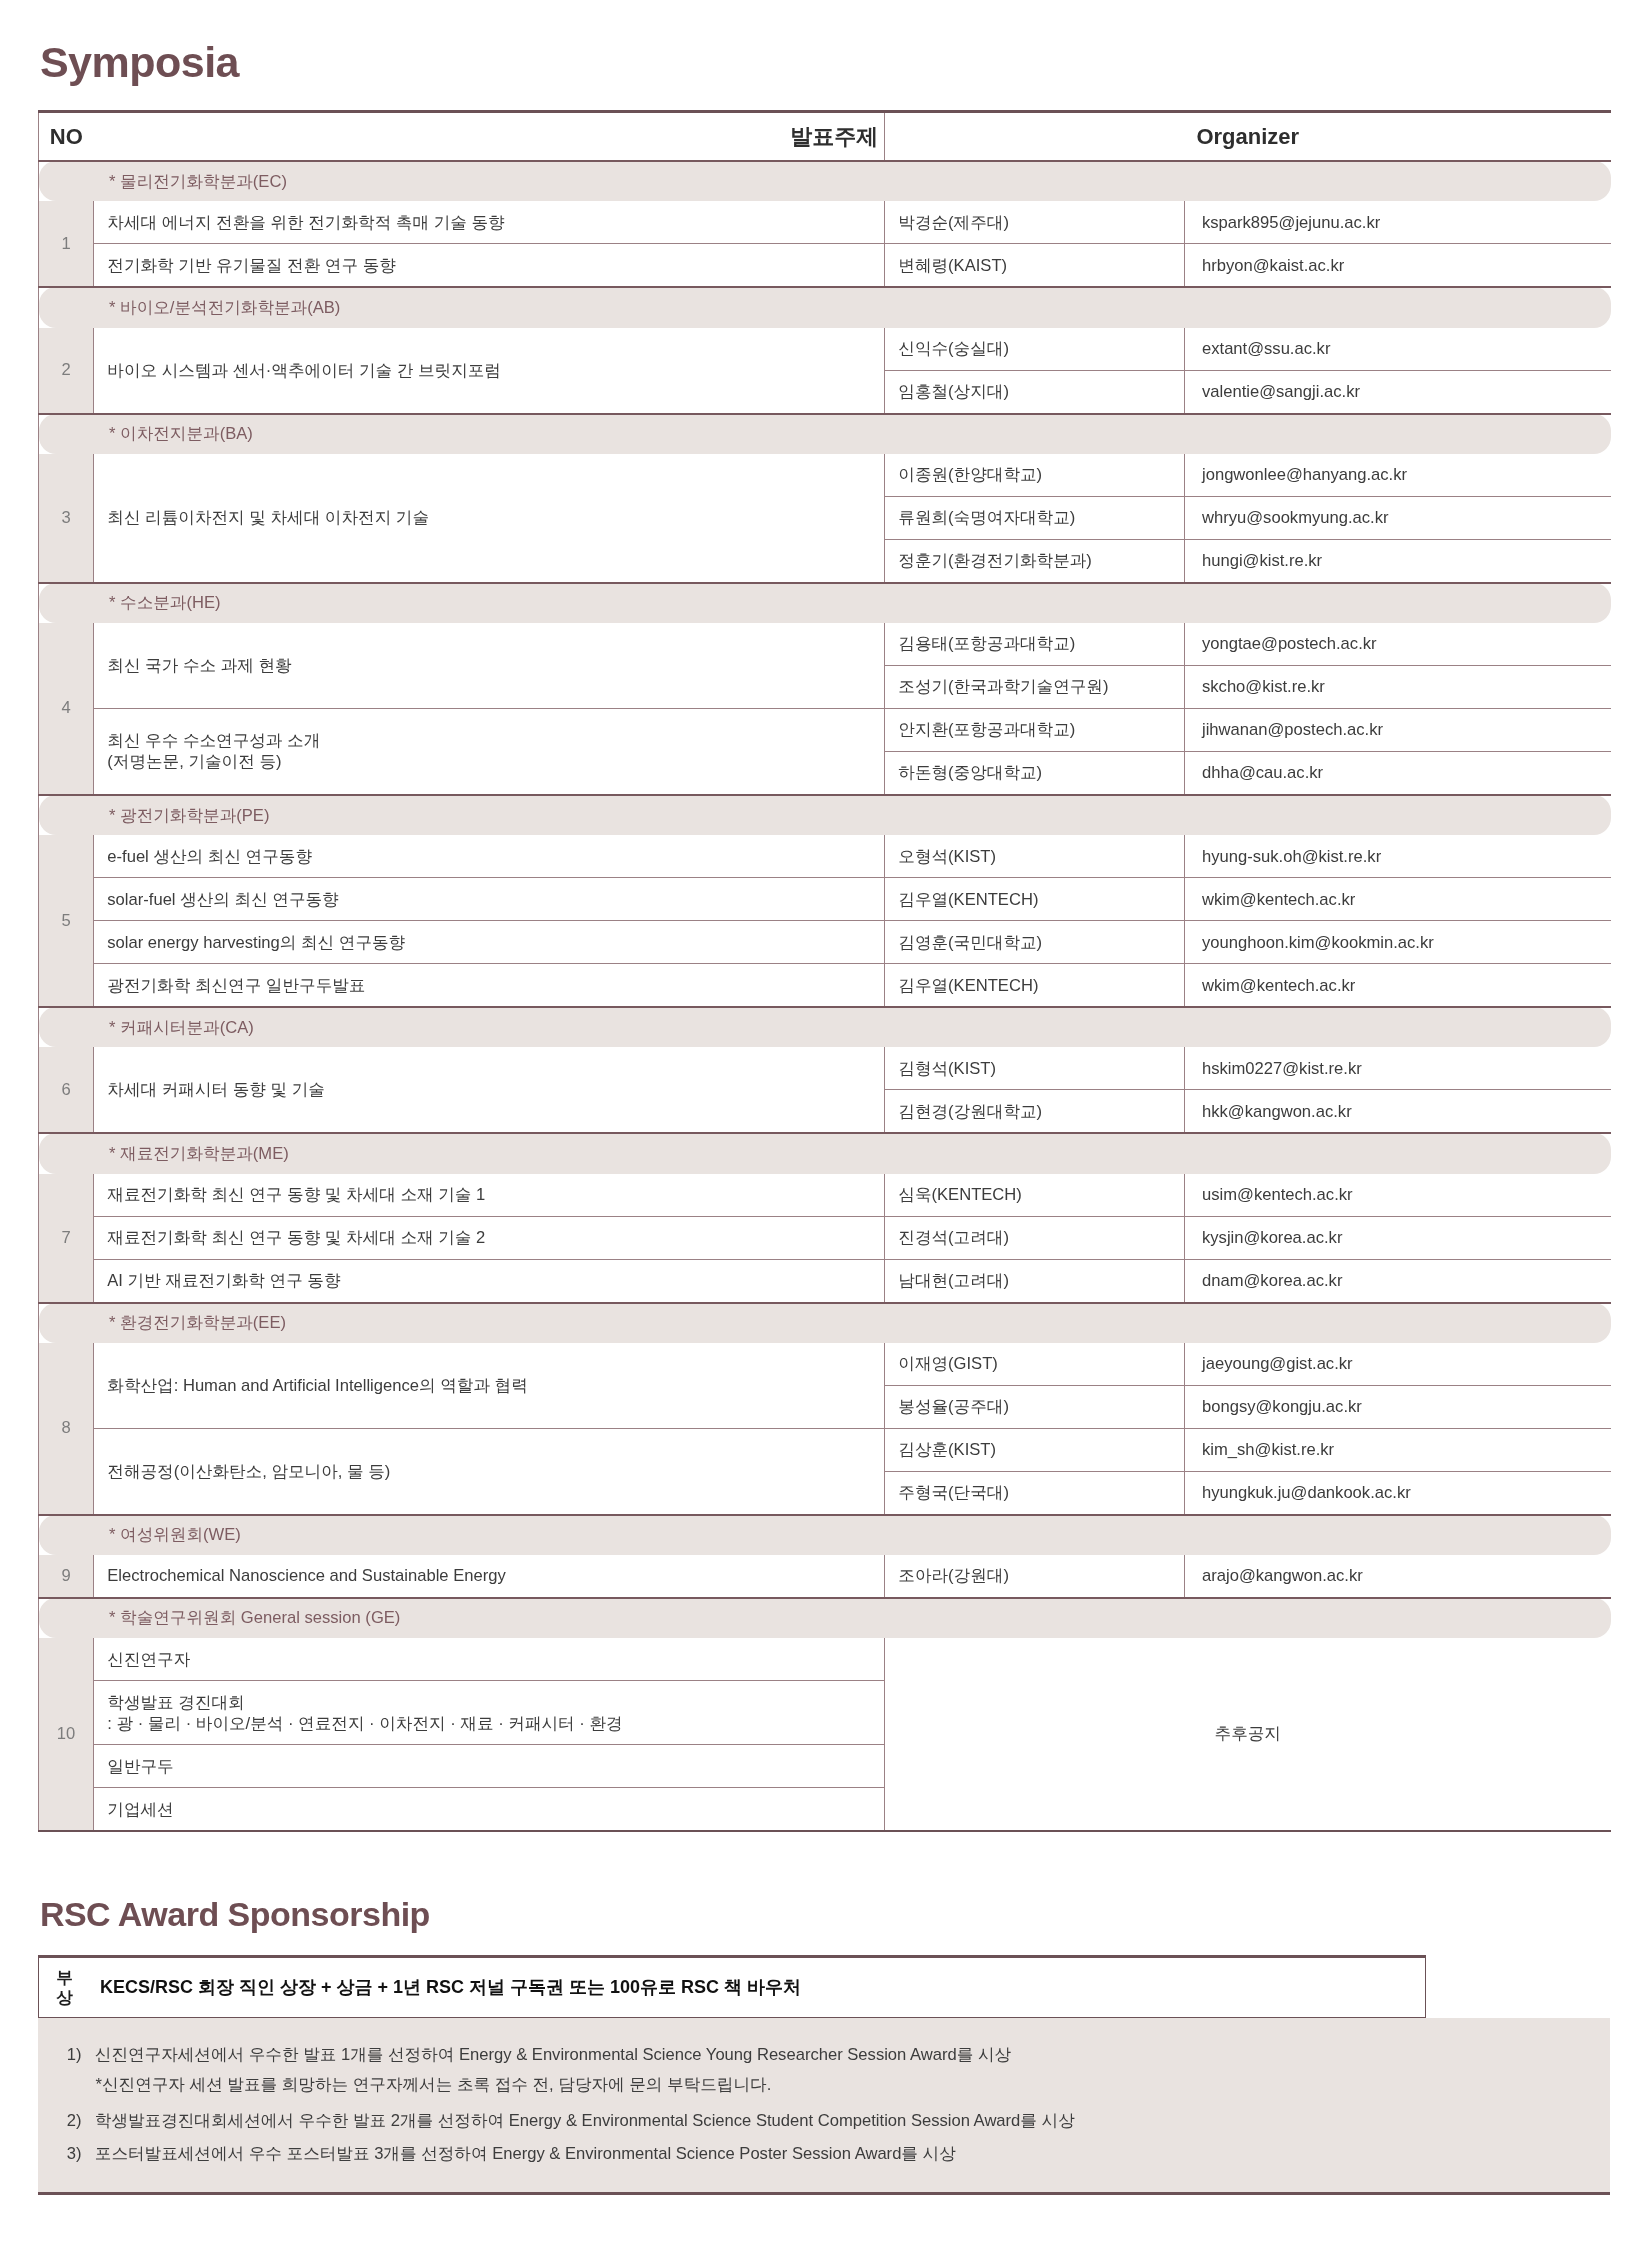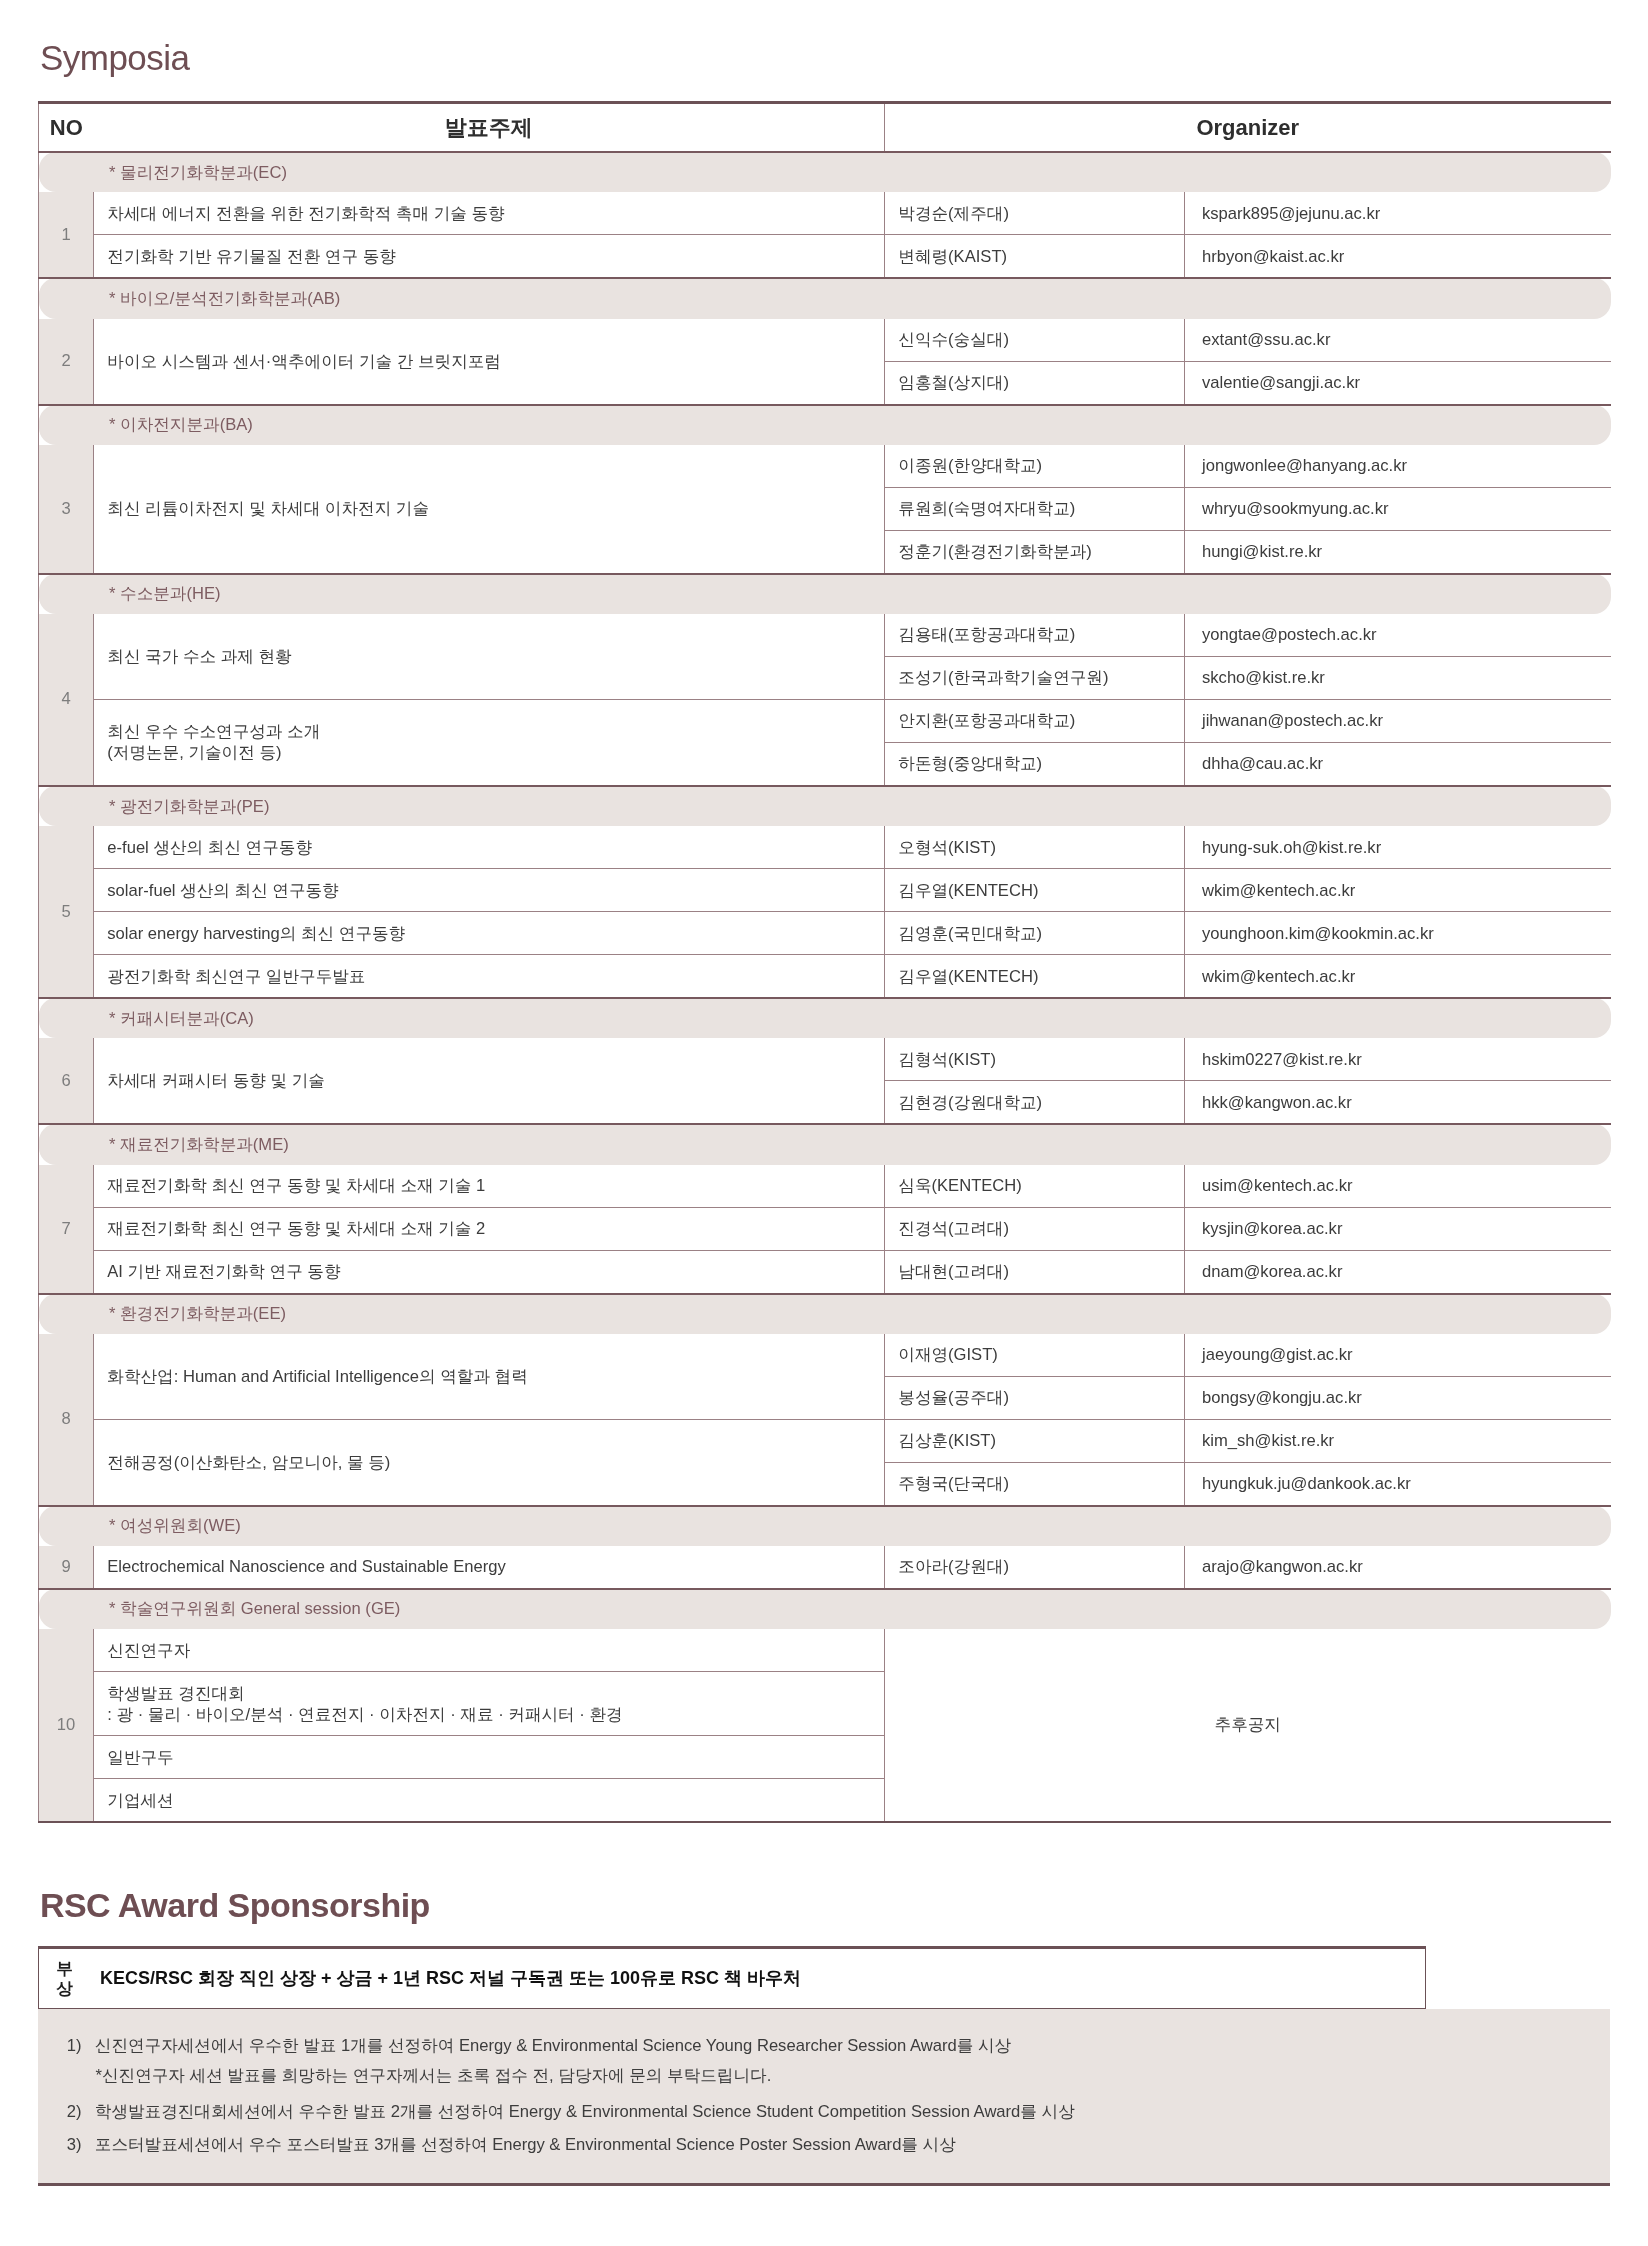--- a/index.html
+++ b/index.html
@@ -14,36 +14,36 @@
   }
   html,body{margin:0;padding:0;background:#fff;}
   body{
     width:1648px;min-height:2247px;
     font-family:"Liberation Sans", sans-serif;
     color:var(--body-text);
     box-sizing:border-box;
   }
   .page{padding:38px 38px 57px 38px;}
   .doc-title{
-    font-size:35px;font-weight:normal;color:var(--maroon);
+    font-size:43px;font-weight:bold;color:var(--maroon);
     margin:0 0 23px 1.9px;letter-spacing:-0.5px;
   }
   
   table.symposia{
     width:1572px;border-collapse:collapse;table-layout:fixed;
     border-top:3.8px solid var(--line-heavy);
     border-bottom:2.9px solid var(--line-heavy);
     border-left:1px solid var(--line-thin);
   }
   table.symposia thead th{
     font-size:22px;color:#2e2e2e;background:#fff;
     padding:8.6px 5.7px;border-bottom:2.9px solid var(--line-mid);
     font-weight:600;vertical-align:middle;
   }
-  th.h-topic{font-weight:700;}
+  th.h-topic{font-weight:700;text-align:right;}
   th.h-org{font-weight:600;border-left:1px solid var(--line-thin);}
   td{vertical-align:middle;}
   td.sec{
     background:var(--sec-bg);color:var(--sec-text);
     font-size:16.6px;padding:8.6px 9.5px 8.6px 70px;
     border-top:2.9px solid var(--line-mid);
     border-radius:17px;
   }
   td.no{
     background:var(--sec-bg);color:var(--num-text);

